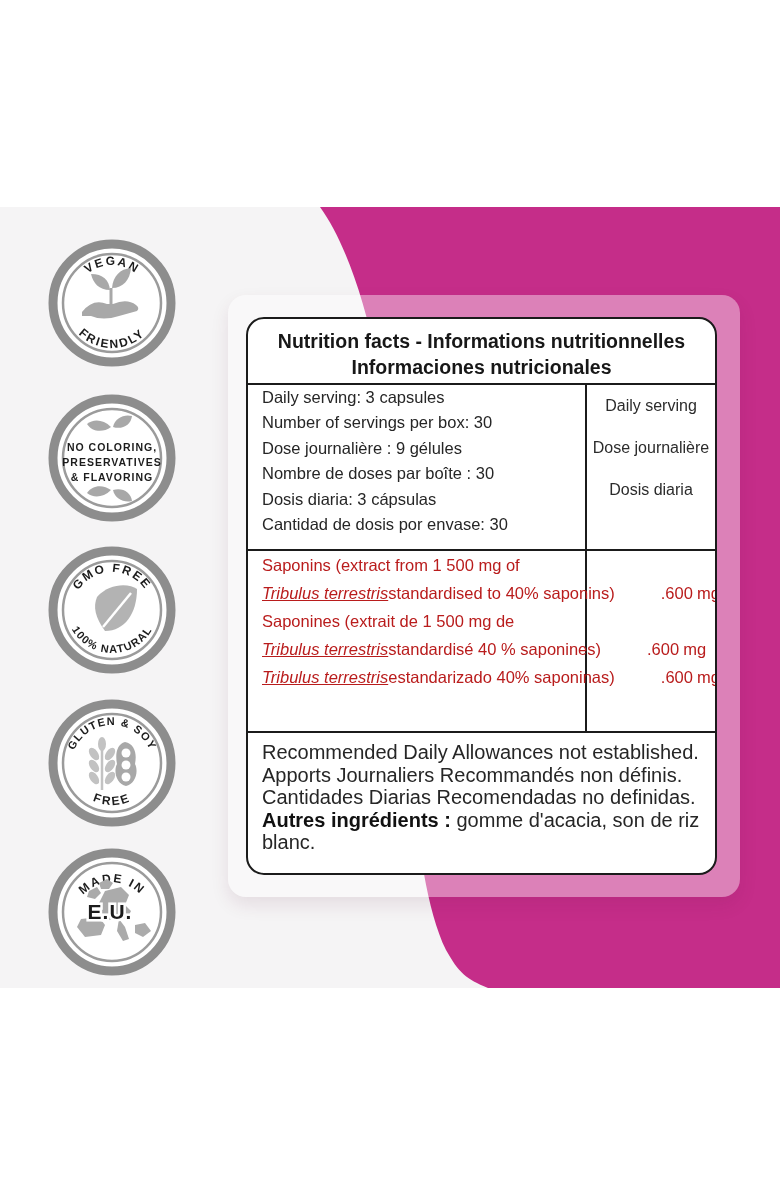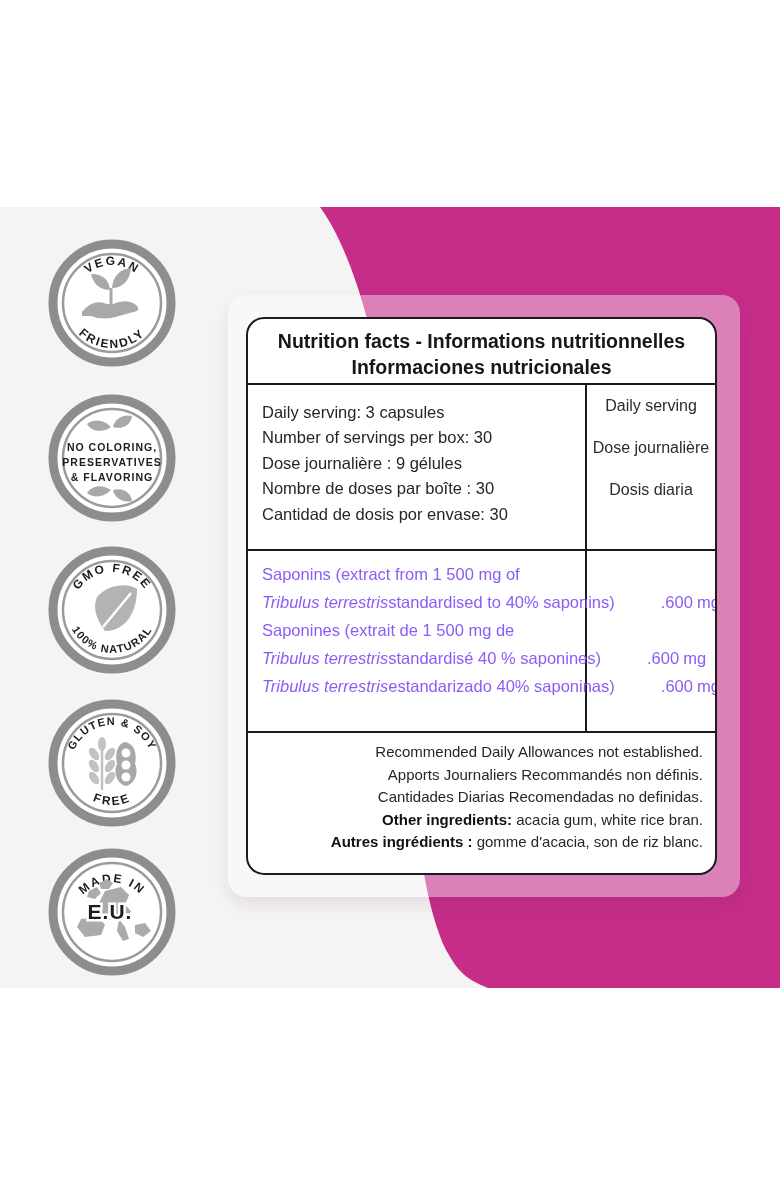--- a/index.html
+++ b/index.html
@@ -28,35 +28,35 @@
     position:absolute;left:18px;top:22px;width:467px;height:554px;
     background:#ffffff;border:2px solid #1b1b1b;border-radius:18px;
     overflow:hidden;
   }
   .p-title{
     height:66px;border-bottom:2px solid #1b1b1b;
     text-align:center;font-weight:bold;font-size:19.5px;line-height:26px;
     padding-top:9px;box-sizing:border-box;color:#171717;
   }
   .p-serving{display:flex;height:166px;border-bottom:2px solid #1b1b1b;box-sizing:border-box;}
-  .p-serving .left{width:337px;box-sizing:border-box;padding:15px 0 0 14px;font-size:16.5px;line-height:25.4px;color:#262626;}
+  .p-serving .left{width:337px;box-sizing:border-box;padding:0 0 0 14px;font-size:16.5px;line-height:25.4px;color:#262626;}
   .p-serving .right{
     flex:1;border-left:2px solid #1b1b1b;display:flex;flex-direction:column;
     justify-content:flex-start;align-items:center;font-size:16px;color:#2c2c2c;
   }
   .p-serving .right div{line-height:42px;}
-  .p-nutrients{position:relative;height:182px;border-bottom:2px solid #1b1b1b;box-sizing:border-box;padding-top:9px;font-size:16.5px;color:#8b5cf6;}
+  .p-nutrients{position:relative;height:182px;border-bottom:2px solid #1b1b1b;box-sizing:border-box;padding-top:0;font-size:16.5px;color:#b91c1c;}
   .v-divider{position:absolute;left:337px;top:0;bottom:0;width:2px;background:#1b1b1b;}
   .n-line1{padding-left:14px;line-height:28px;white-space:nowrap;}
   .n-line2{display:flex;align-items:baseline;padding:0 14px 0 14px;line-height:28px;white-space:nowrap;position:relative;z-index:2;}
-  .n-line2 .it{font-style:italic;}
+  .n-line2 .it{font-style:italic;text-decoration:underline;}
   .n-line2 .dots{flex:1;overflow:hidden;white-space:nowrap;margin-left:6px;letter-spacing:1px;}
   .n-line2 .val{width:44px;text-align:left;margin-left:40px;}
   .n-line2 .unit{width:32px;text-align:left;margin-left:4px;}
-  .p-foot{padding:8px 12px 0 14px;font-size:15px;line-height:22.6px;color:#262626;text-align:right;}
+  .p-foot{padding:8px 12px 0 14px;font-size:20px;line-height:22.6px;color:#262626;}
   .p-foot b{color:#111;}
 </style>
 </head>
 <body>
 
 <div class="band"></div>
 
 <svg class="blob-svg" width="780" height="1196" viewBox="0 0 780 1196">
   <path d="M320,207 C360,262 393,390 401,560 C407,726 413,882 446,950 C459,973 466,979 488,988 L780,988 L780,207 Z" fill="#c52d89"></path>
 </svg>
@@ -151,20 +151,21 @@
       <div>Nutrition facts - Informations nutritionnelles</div>
       <div>Informaciones nutricionales</div>
     </div>
 
     <div class="p-serving">
       <div class="left">
         <div>Daily serving: 3 capsules</div>
         <div>Number of servings per box: 30</div>
         <div>Dose journalière : 9 gélules</div>
         <div>Nombre de doses par boîte : 30</div>
+        <div>Dosis diaria: 3 cápsulas</div>
         <div>Cantidad de dosis por envase: 30</div>
       </div>
       <div class="right">
         <div>Daily serving</div>
         <div>Dose journalière</div>
         <div>Dosis diaria</div>
       </div>
     </div>
 
     <div class="p-nutrients">
@@ -200,18 +201,17 @@
           <span class="val">.600</span>
           <span class="unit">mg</span>
         </div>
       </div>
     </div>
 
     <div class="p-foot">
       <div><b></b><span>Recommended Daily Allowances not established.</span></div>
       <div><b></b><span>Apports Journaliers Recommandés non définis.</span></div>
       <div><b></b><span>Cantidades Diarias Recomendadas no definidas.</span></div>
-      <div><b>Other ingredients:</b><span> acacia gum, white rice bran.</span></div>
       <div><b>Autres ingrédients :</b><span> gomme d'acacia, son de riz blanc.</span></div>
     </div>
 
   </div>
 </div>
 
 </body></html>

